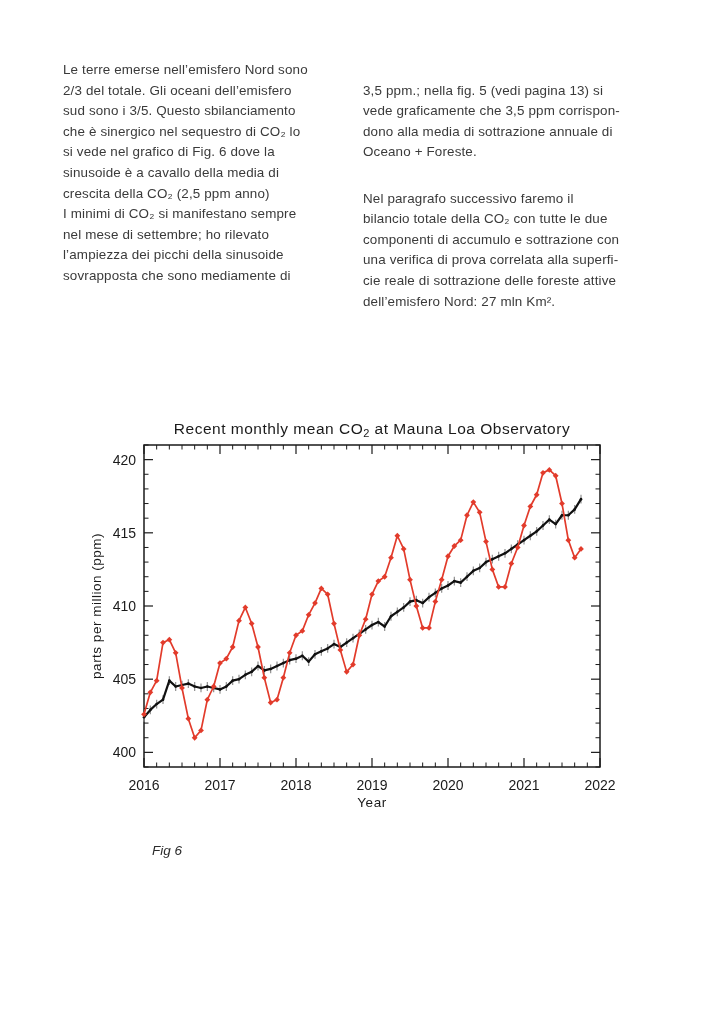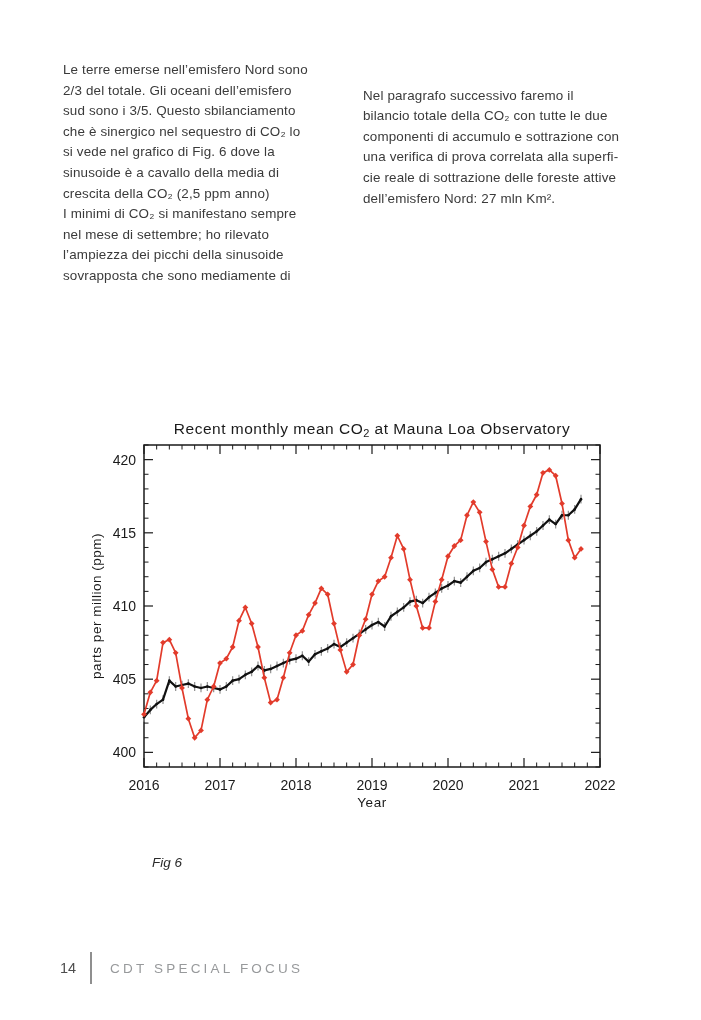--- a/index.html
+++ b/index.html
@@ -7,21 +7,21 @@
         font-family:"Liberation Sans",sans-serif;overflow:hidden;}
   .col{position:absolute;top:60px;font-size:13.4px;line-height:20.6px;color:#3a3a3a;
        white-space:pre-line;letter-spacing:.15px;}
   .col-left{left:63px;width:280px;}
   .col-right{left:363px;width:290px;}
   .para{white-space:pre-line;}
   .para2{margin-top:5px;}
   figure.chartfig{position:absolute;left:85px;top:410px;width:560px;height:470px;margin:0;}
   svg text{font-family:"Liberation Sans",sans-serif;fill:#1a1a1a;}
   .fig-caption{position:absolute;left:67px;top:433px;font-style:italic;
-               font-size:13.5px;color:#2b2b2b;margin-top:12px;}
+               font-size:13.5px;color:#2b2b2b;}
   .footer{position:absolute;left:60px;top:951px;display:flex;align-items:center;height:34px;}
   .pageno{font-size:14.5px;color:#4d4d4d;min-width:22px;}
   .rule{display:inline-block;width:2px;height:32px;background:#8f8f8f;margin:0 18px 0 8px;}
   .pub{font-size:13.5px;letter-spacing:3.2px;color:#97999b;}
 </style>
 </head>
 <body>
 
 <div class="page">
 
@@ -31,20 +31,24 @@
 che è sinergico nel sequestro di CO₂ lo
 si vede nel grafico di Fig. 6 dove la
 sinusoide è a cavallo della media di
 crescita della CO₂ (2,5 ppm anno)
 I minimi di CO₂ si manifestano sempre
 nel mese di settembre; ho rilevato
 l’ampiezza dei picchi della sinusoide
 sovrapposta che sono mediamente di</div>
 
   <div class="col col-right">
+    <div class="para">3,5 ppm.; nella fig. 5 (vedi pagina 13) si
+vede graficamente che 3,5 ppm corrispon-
+dono alla media di sottrazione annuale di
+Oceano + Foreste.</div>
     <div class="para para2">Nel paragrafo successivo faremo il
 bilancio totale della CO₂ con tutte le due
 componenti di accumulo e sottrazione con
 una verifica di prova correlata alla superfi-
 cie reale di sottrazione delle foreste attive
 dell’emisfero Nord: 27 mln Km².</div>
   </div>
 
   <figure class="chartfig">
     <svg id="chart-svg" width="540" height="410" viewBox="0 0 540 410">
@@ -393,19 +397,14 @@
         <path d="M 464.3333333333276 56.98181818181801 L 467.23333333332755 59.881818181818005 L 464.3333333333276 62.781818181818004 L 461.4333333333276 59.881818181818005 Z" fill="#e23b2b"></path>
         <path d="M 470.6666666666724 62.836363636363934 L 473.5666666666724 65.73636363636393 L 470.6666666666724 68.63636363636394 L 467.76666666667245 65.73636363636393 Z" fill="#e23b2b"></path>
         <path d="M 477 90.6454545454545 L 479.9 93.5454545454545 L 477 96.44545454545451 L 474.1 93.5454545454545 Z" fill="#e23b2b"></path>
         <path d="M 483.3333333333276 127.23636363636362 L 486.23333333332755 130.13636363636363 L 483.3333333333276 133.03636363636363 L 480.4333333333276 130.13636363636363 Z" fill="#e23b2b"></path>
         <path d="M 489.6666666666724 144.79999999999984 L 492.5666666666724 147.69999999999985 L 489.6666666666724 150.59999999999985 L 486.76666666667245 147.69999999999985 Z" fill="#e23b2b"></path>
         <path d="M 496 136.01818181818214 L 498.9 138.91818181818215 L 496 141.81818181818215 L 493.1 138.91818181818215 Z" fill="#e23b2b"></path>
       </svg>
     <div class="fig-caption">Fig 6</div>
   </figure>
 
-  <div class="footer">
-    <span class="pageno">14</span>
-    <span class="rule"></span>
-    <span class="pub">CDT SPECIAL FOCUS</span>
-  </div>
 
 </div>
 
 </body></html>

